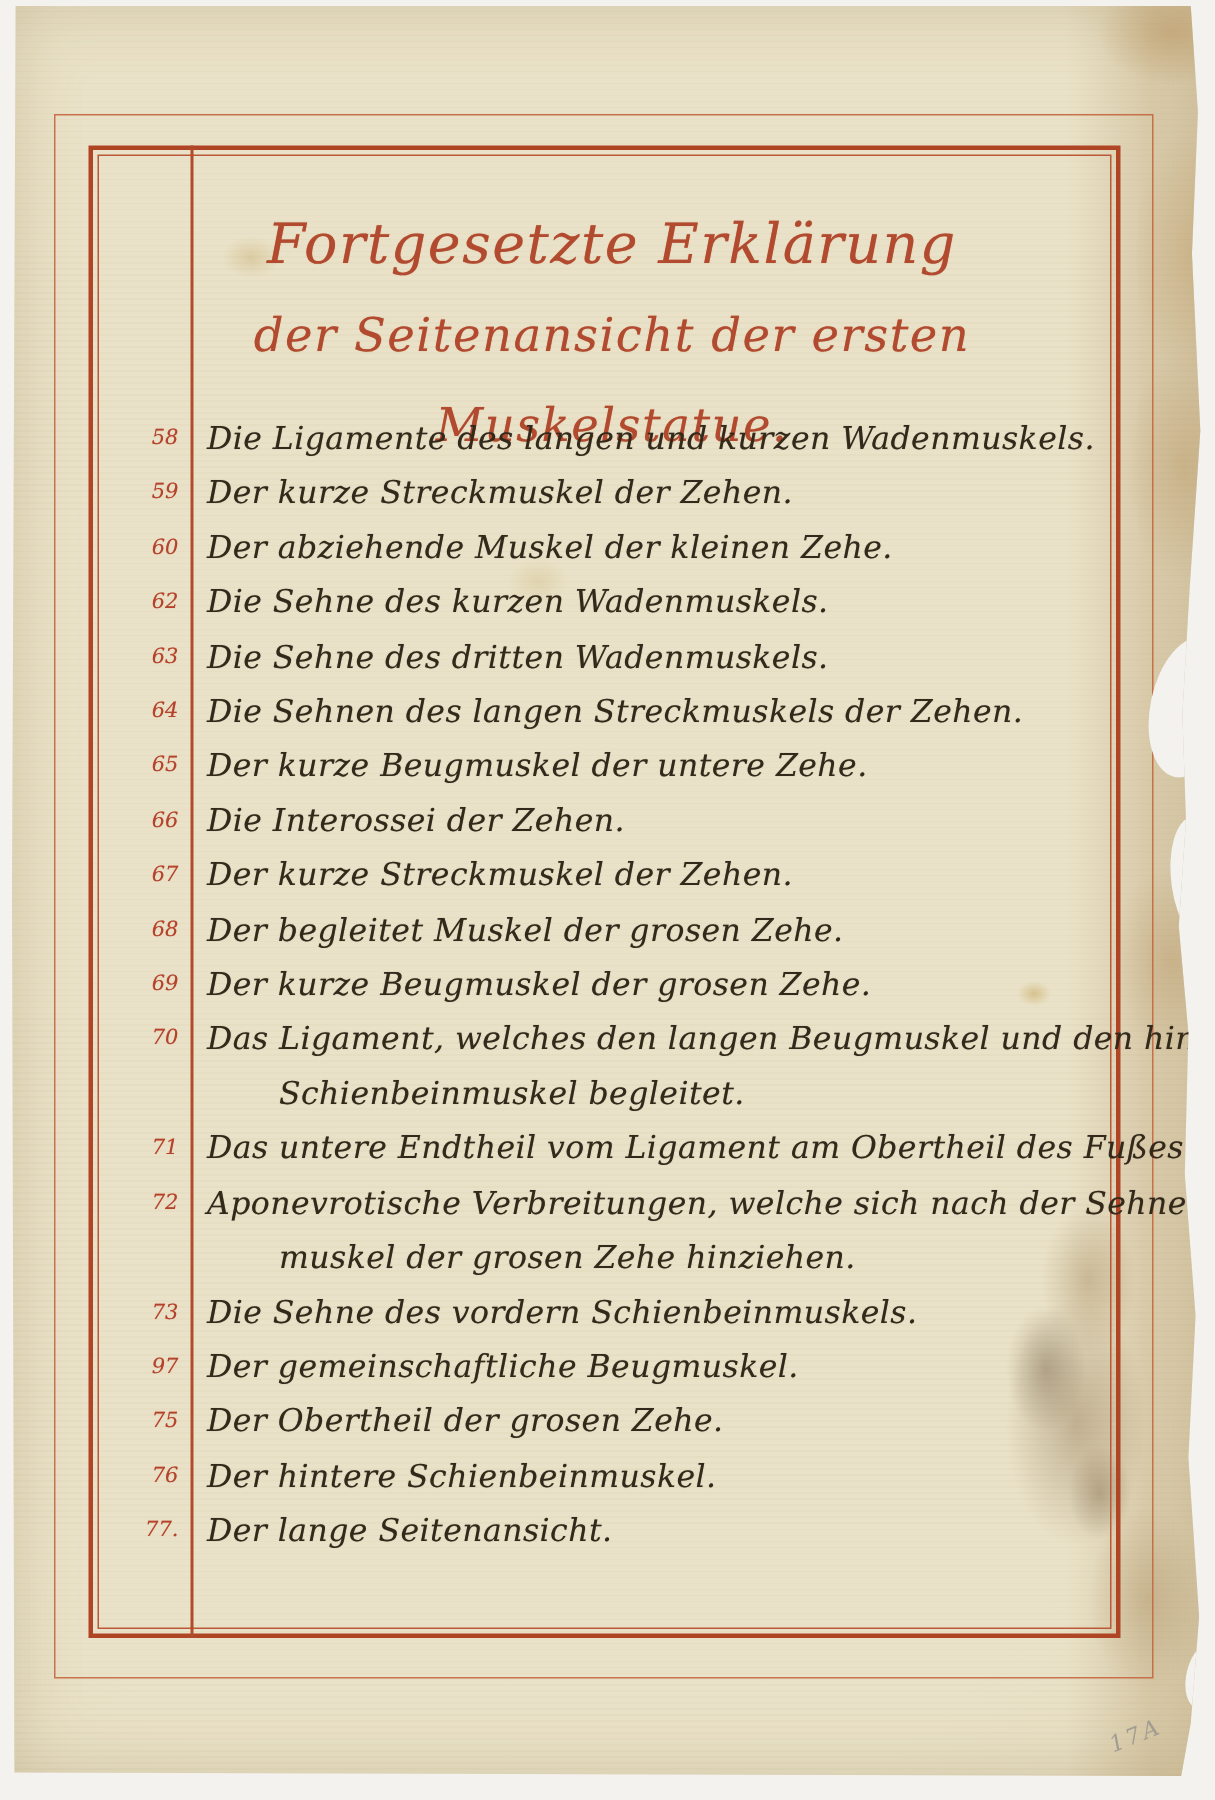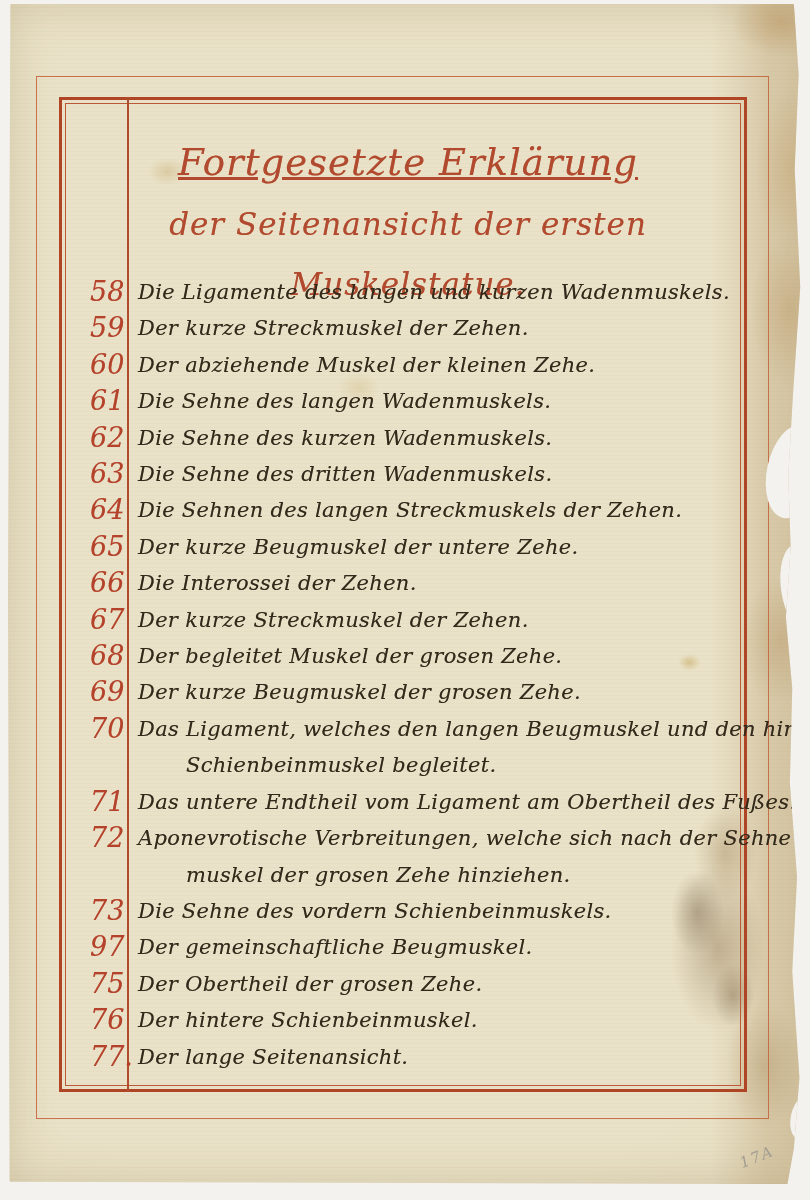--- a/index.html
+++ b/index.html
@@ -74,29 +74,29 @@
     position:absolute; left:119px; top:93px; width:2px; height:995px;
     background:#b04b2c;
   }
   
   .title{
     position:absolute; left:60px; top:128px; width:680px;
     text-align:center; color:var(--red);
     font-style:italic; letter-spacing:1px;
     text-shadow:0 0 .6px rgba(177,74,46,.55);
   }
-  .title .t1{font-size:37px; line-height:62px;text-decoration:underline;}
+  .title .t1{font-size:37px; line-height:62px;}
   .title .t2{font-size:31px; line-height:60px;}
   .entries{
     position:absolute; left:82px; top:270px; width:660px;
     color:var(--ink); font-style:italic;
   }
   .row{display:grid; grid-template-columns:38px 1fr;}
   .num{
-    color:#b5432c; font-size:27px; line-height:36.4px;
+    color:#b5432c; font-size:14px; line-height:36.4px;
     text-align:right; padding-right:9px;
     text-shadow:0 0 .5px rgba(181,67,44,.5);
   }
   .txt{
     font-size:21px; line-height:36.4px; padding-left:10px;
     letter-spacing:.3px;
     text-shadow:0 0 .6px rgba(51,41,26,.45);
     white-space:nowrap;
   }
   .txt .cont{padding-left:48px;}
@@ -140,26 +140,20 @@
         </div>
   </div>
 
   <div class="row">
     <div class="num">60</div>
     <div class="txt">
           <div>Der abziehende Muskel der kleinen Zehe.</div>
         </div>
   </div>
 
-  <div class="row">
-    <div class="num">61</div>
-    <div class="txt">
-          <div>Die Sehne des langen Wadenmuskels.</div>
-        </div>
-  </div>
 
   <div class="row">
     <div class="num">62</div>
     <div class="txt">
           <div>Die Sehne des kurzen Wadenmuskels.</div>
         </div>
   </div>
 
   <div class="row">
     <div class="num">63</div>

